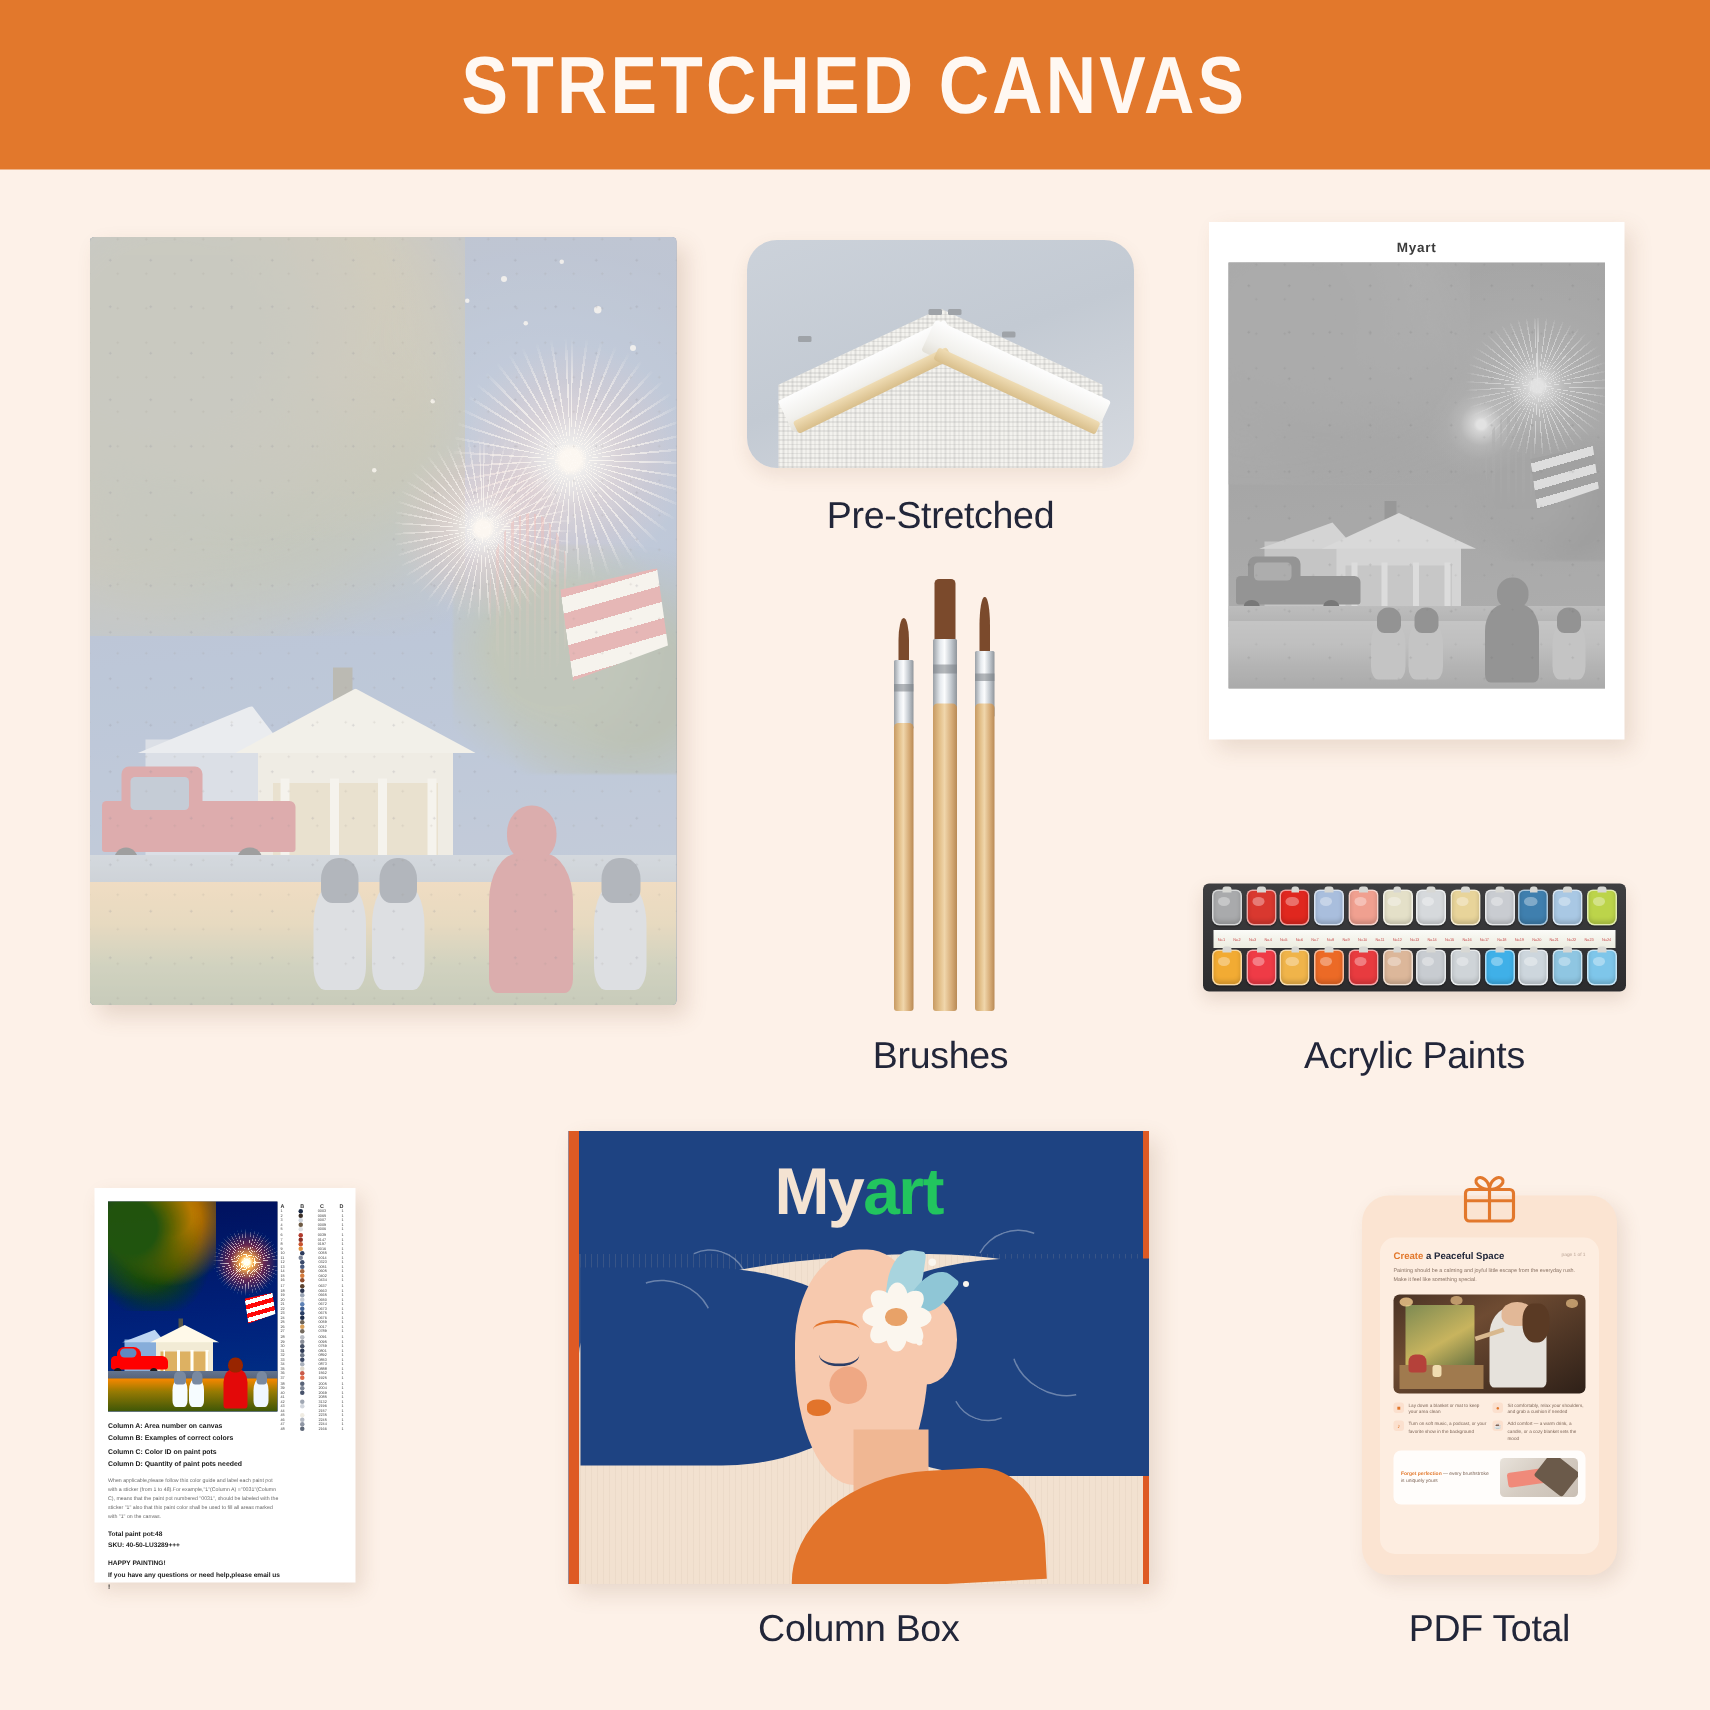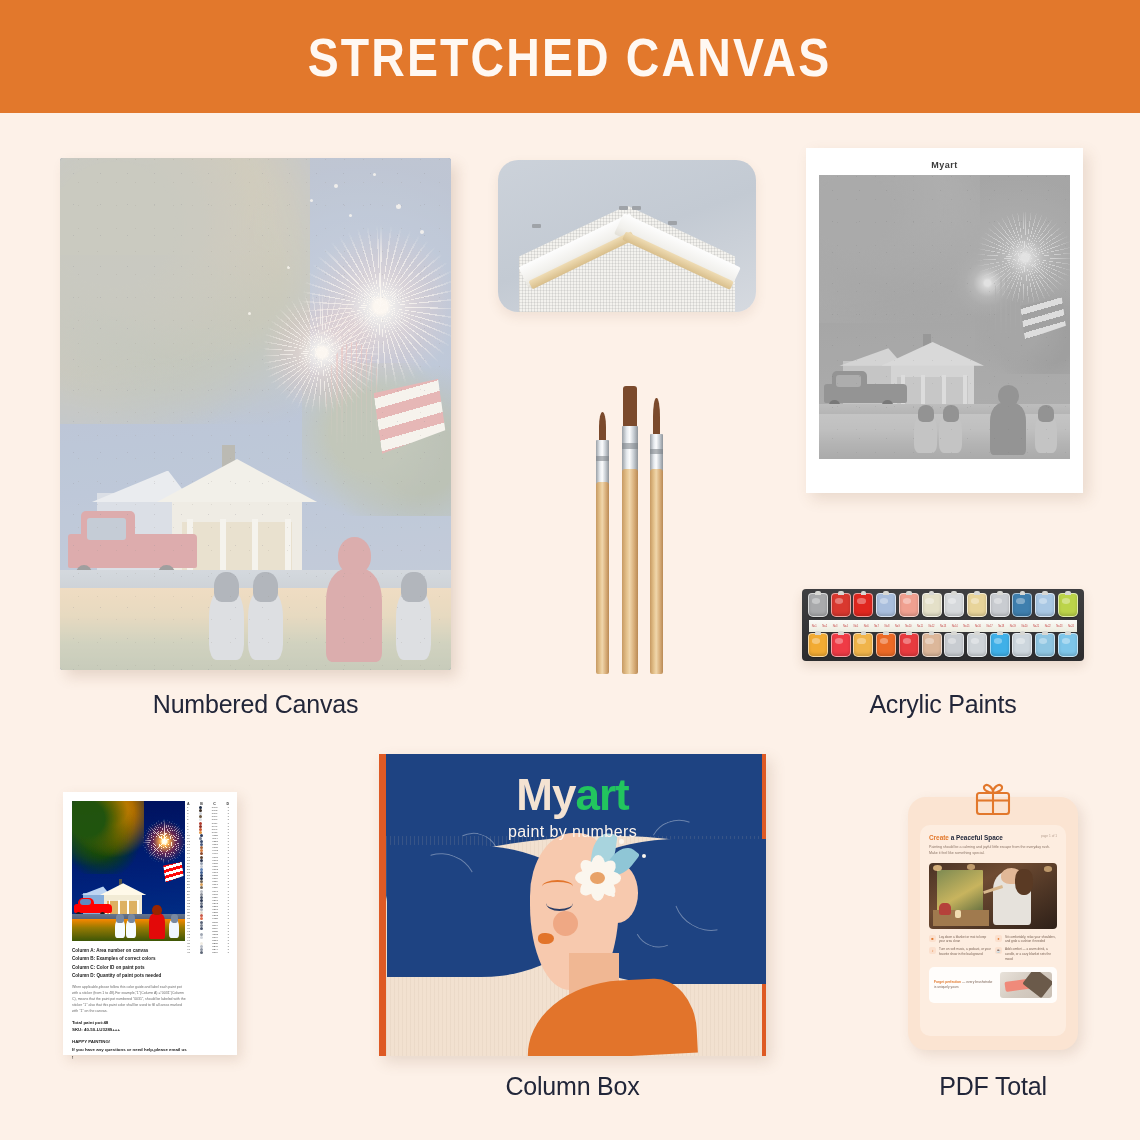--- a/index.html
+++ b/index.html
@@ -423,40 +423,40 @@
         <div class="person-head"></div>
       </div>
       <div class="dog" style="left:38%;"></div>
       <div class="dog" style="left:48%;"></div>
       <div class="dog" style="left:86%;"></div>
 
       <div class="pbn-grain"></div>
       <div class="pbn-wash"></div>
     </div>
   </div>
-  <div class="caption" style="left:60px;top:690px;width:391px;">Numbered Canvas</div>
 
   <div class="prestretch">
     <div class="canvas-weave" style="left:8%;top:30%;width:84%;height:70%;
          clip-path: polygon(50% 0%, 100% 48%, 100% 100%, 0% 100%, 0% 48%);"></div>
     <div class="bar" style="left:5%;top:34%;width:48%;height:15%;
          transform: rotate(-26deg); transform-origin: 100% 50%;"></div>
     <div class="bar" style="right:3%;top:34%;width:50%;height:15%;
          transform: rotate(25deg); transform-origin: 0% 50%;"></div>
     <div class="bar" style="left:8%;top:47%;width:44%;height:6%;
          transform: rotate(-26deg); transform-origin: 100% 50%;
          background: linear-gradient(180deg,#efdcb4,#d9bf8c);"></div>
     <div class="bar" style="right:5%;top:47%;width:46%;height:6%;
          transform: rotate(25deg); transform-origin: 0% 50%;
          background: linear-gradient(180deg,#efdcb4,#d9bf8c);"></div>
     <div class="staple" style="left:47%;top:30%;"></div>
     <div class="staple" style="left:52%;top:30%;"></div>
     <div class="staple" style="left:66%;top:40%;"></div>
     <div class="staple" style="left:13%;top:42%;"></div>
   </div>
+  <div class="caption" style="left:498px;top:330px;width:258px;">Pre-Stretched</div>
 
   <div class="refsheet">
     <div class="ref-logo">Myart</div>
     <div class="ref-img">
       <div class="art" style="filter:none;">
         <div class="art-sky"></div>
         <div class="art-tree"></div>
         <div class="art-tree2"></div>
         <div class="fw fw-burst" style="left:62%;top:13%;width:40%;height:32%;"></div>
         <div class="fw fw-rays" style="left:62%;top:13%;width:40%;height:32%;"></div>
@@ -508,20 +508,21 @@
       <div class="brush-tip" style="top:0;height:42px;width:82%;left:9%;border-radius:3px 3px 2px 2px;"></div>
       <div class="brush-ferrule" style="top:40px;height:50px;"></div>
       <div class="brush-handle" style="height:205px;"></div>
     </div>
     <div class="brush" style="left:56px;width:13px;height:276px;">
       <div class="brush-tip" style="top:0;height:38px;width:50%;left:25%;border-radius:50% 50% 6% 6%;"></div>
       <div class="brush-ferrule" style="top:36px;height:44px;"></div>
       <div class="brush-handle" style="height:205px;"></div>
     </div>
   </div>
+  <div class="caption" style="left:498px;top:690px;width:258px;">Brushes</div>
 
   <div class="tray">
     <div class="pot-row" id="pot-row-top" style="top:4px;">
         <div class="pot" style="background: rgb(169, 170, 172);"></div>
         <div class="pot" style="background: rgb(217, 56, 47);"></div>
         <div class="pot" style="background: rgb(224, 39, 31);"></div>
         <div class="pot" style="background: rgb(169, 190, 221);"></div>
         <div class="pot" style="background: rgb(240, 160, 144);"></div>
         <div class="pot" style="background: rgb(228, 224, 200);"></div>
         <div class="pot" style="background: rgb(214, 217, 220);"></div>
@@ -971,21 +972,20 @@
     </div>
 
     <div class="box-dot" style="left:62%;top:28%;width:5px;height:5px;"></div>
     <div class="box-dot" style="left:68%;top:33%;width:4px;height:4px;"></div>
     <div class="box-dot" style="left:60%;top:46%;width:4px;height:4px;"></div>
 
     <div class="logo-wrap">
       <div class="logo-main">
         <span class="logo-my">My</span><span class="logo-art">art</span>
       </div>
-      <div class="logo-sub">paint by numbers</div>
     </div>
 
     <div class="box-spine"></div>
     <div class="box-right"></div>
   </div>
   <div class="caption" style="left:379px;top:1072px;width:387px;">Column Box</div>
 
   <div class="pdfguide">
     <div class="gift-icon">
       <svg width="42" height="38" viewBox="0 0 42 38" fill="none" stroke="#E2782C" stroke-width="2.1">

